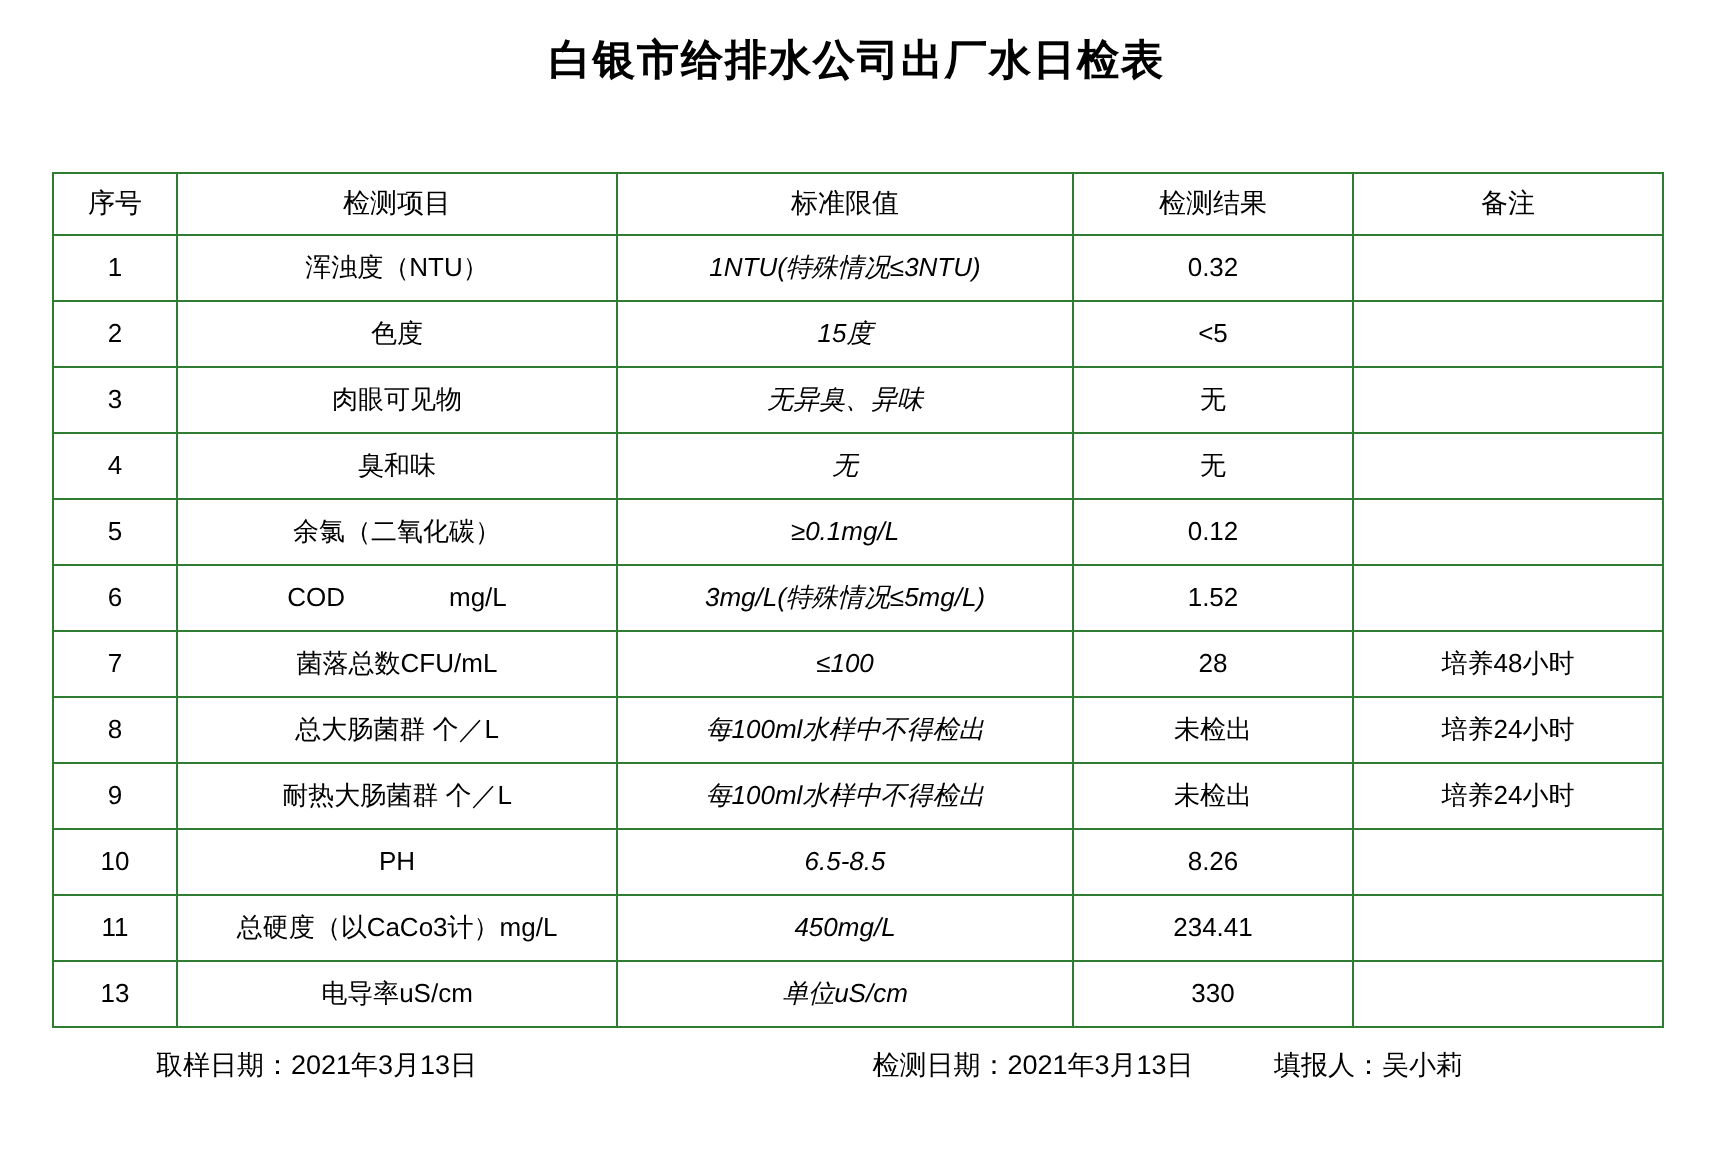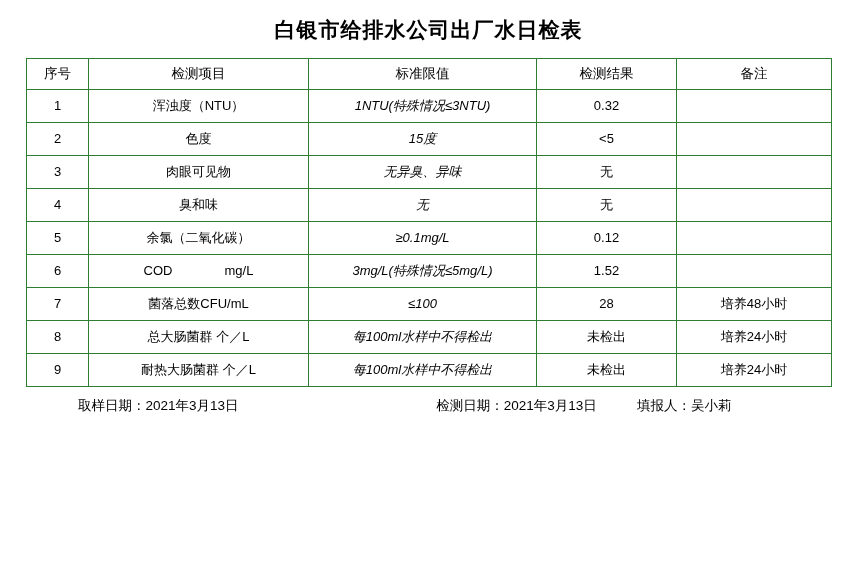--- a/index.html
+++ b/index.html
@@ -24,20 +24,21 @@
     text-align: center;
     font-size: 21px;
     font-weight: bold;
     letter-spacing: 1px;
     padding-top: 16px;
     padding-bottom: 14px;
     color: #000;
   }
   .table-wrap {
     padding: 0 26px;
+    margin-top: 28px;
   }
   table.report {
     width: 805px;
     border-collapse: collapse;
     table-layout: fixed;
     border: 1px solid #2f7d32;
   }
   table.report td, table.report th {
     border: 1px solid #2f7d32;
     text-align: center;
@@ -187,23 +188,44 @@
         </tr>
 
         <tr>
           <td>9</td>
           <td class="cell-item">耐热大肠菌群 个／L</td>
           <td class="cell-limit">每100ml水样中不得检出</td>
           <td class="cell-result">未检出</td>
           <td class="cell-remark">培养24小时</td>
         </tr>
 
-
-
-
+        <tr>
+          <td>10</td>
+          <td class="cell-item">PH</td>
+          <td class="cell-limit">6.5-8.5</td>
+          <td class="cell-result">8.26</td>
+          <td class="cell-remark"></td>
+        </tr>
+
+        <tr>
+          <td>11</td>
+          <td class="cell-item">总硬度（以CaCo3计）mg/L</td>
+          <td class="cell-limit">450mg/L</td>
+          <td class="cell-result">234.41</td>
+          <td class="cell-remark"></td>
+        </tr>
+
+
+        <tr>
+          <td>13</td>
+          <td class="cell-item">电导率uS/cm</td>
+          <td class="cell-limit">单位uS/cm</td>
+          <td class="cell-result">330</td>
+          <td class="cell-remark"></td>
+        </tr>
 
       </tbody>
     </table>
   </div>
 
   <div class="footer">
     <div class="f-item f-sample">取样日期：2021年3月13日</div>
     <div class="f-item f-test">检测日期：2021年3月13日</div>
     <div class="f-item f-filler">填报人：吴小莉</div>
   </div>

